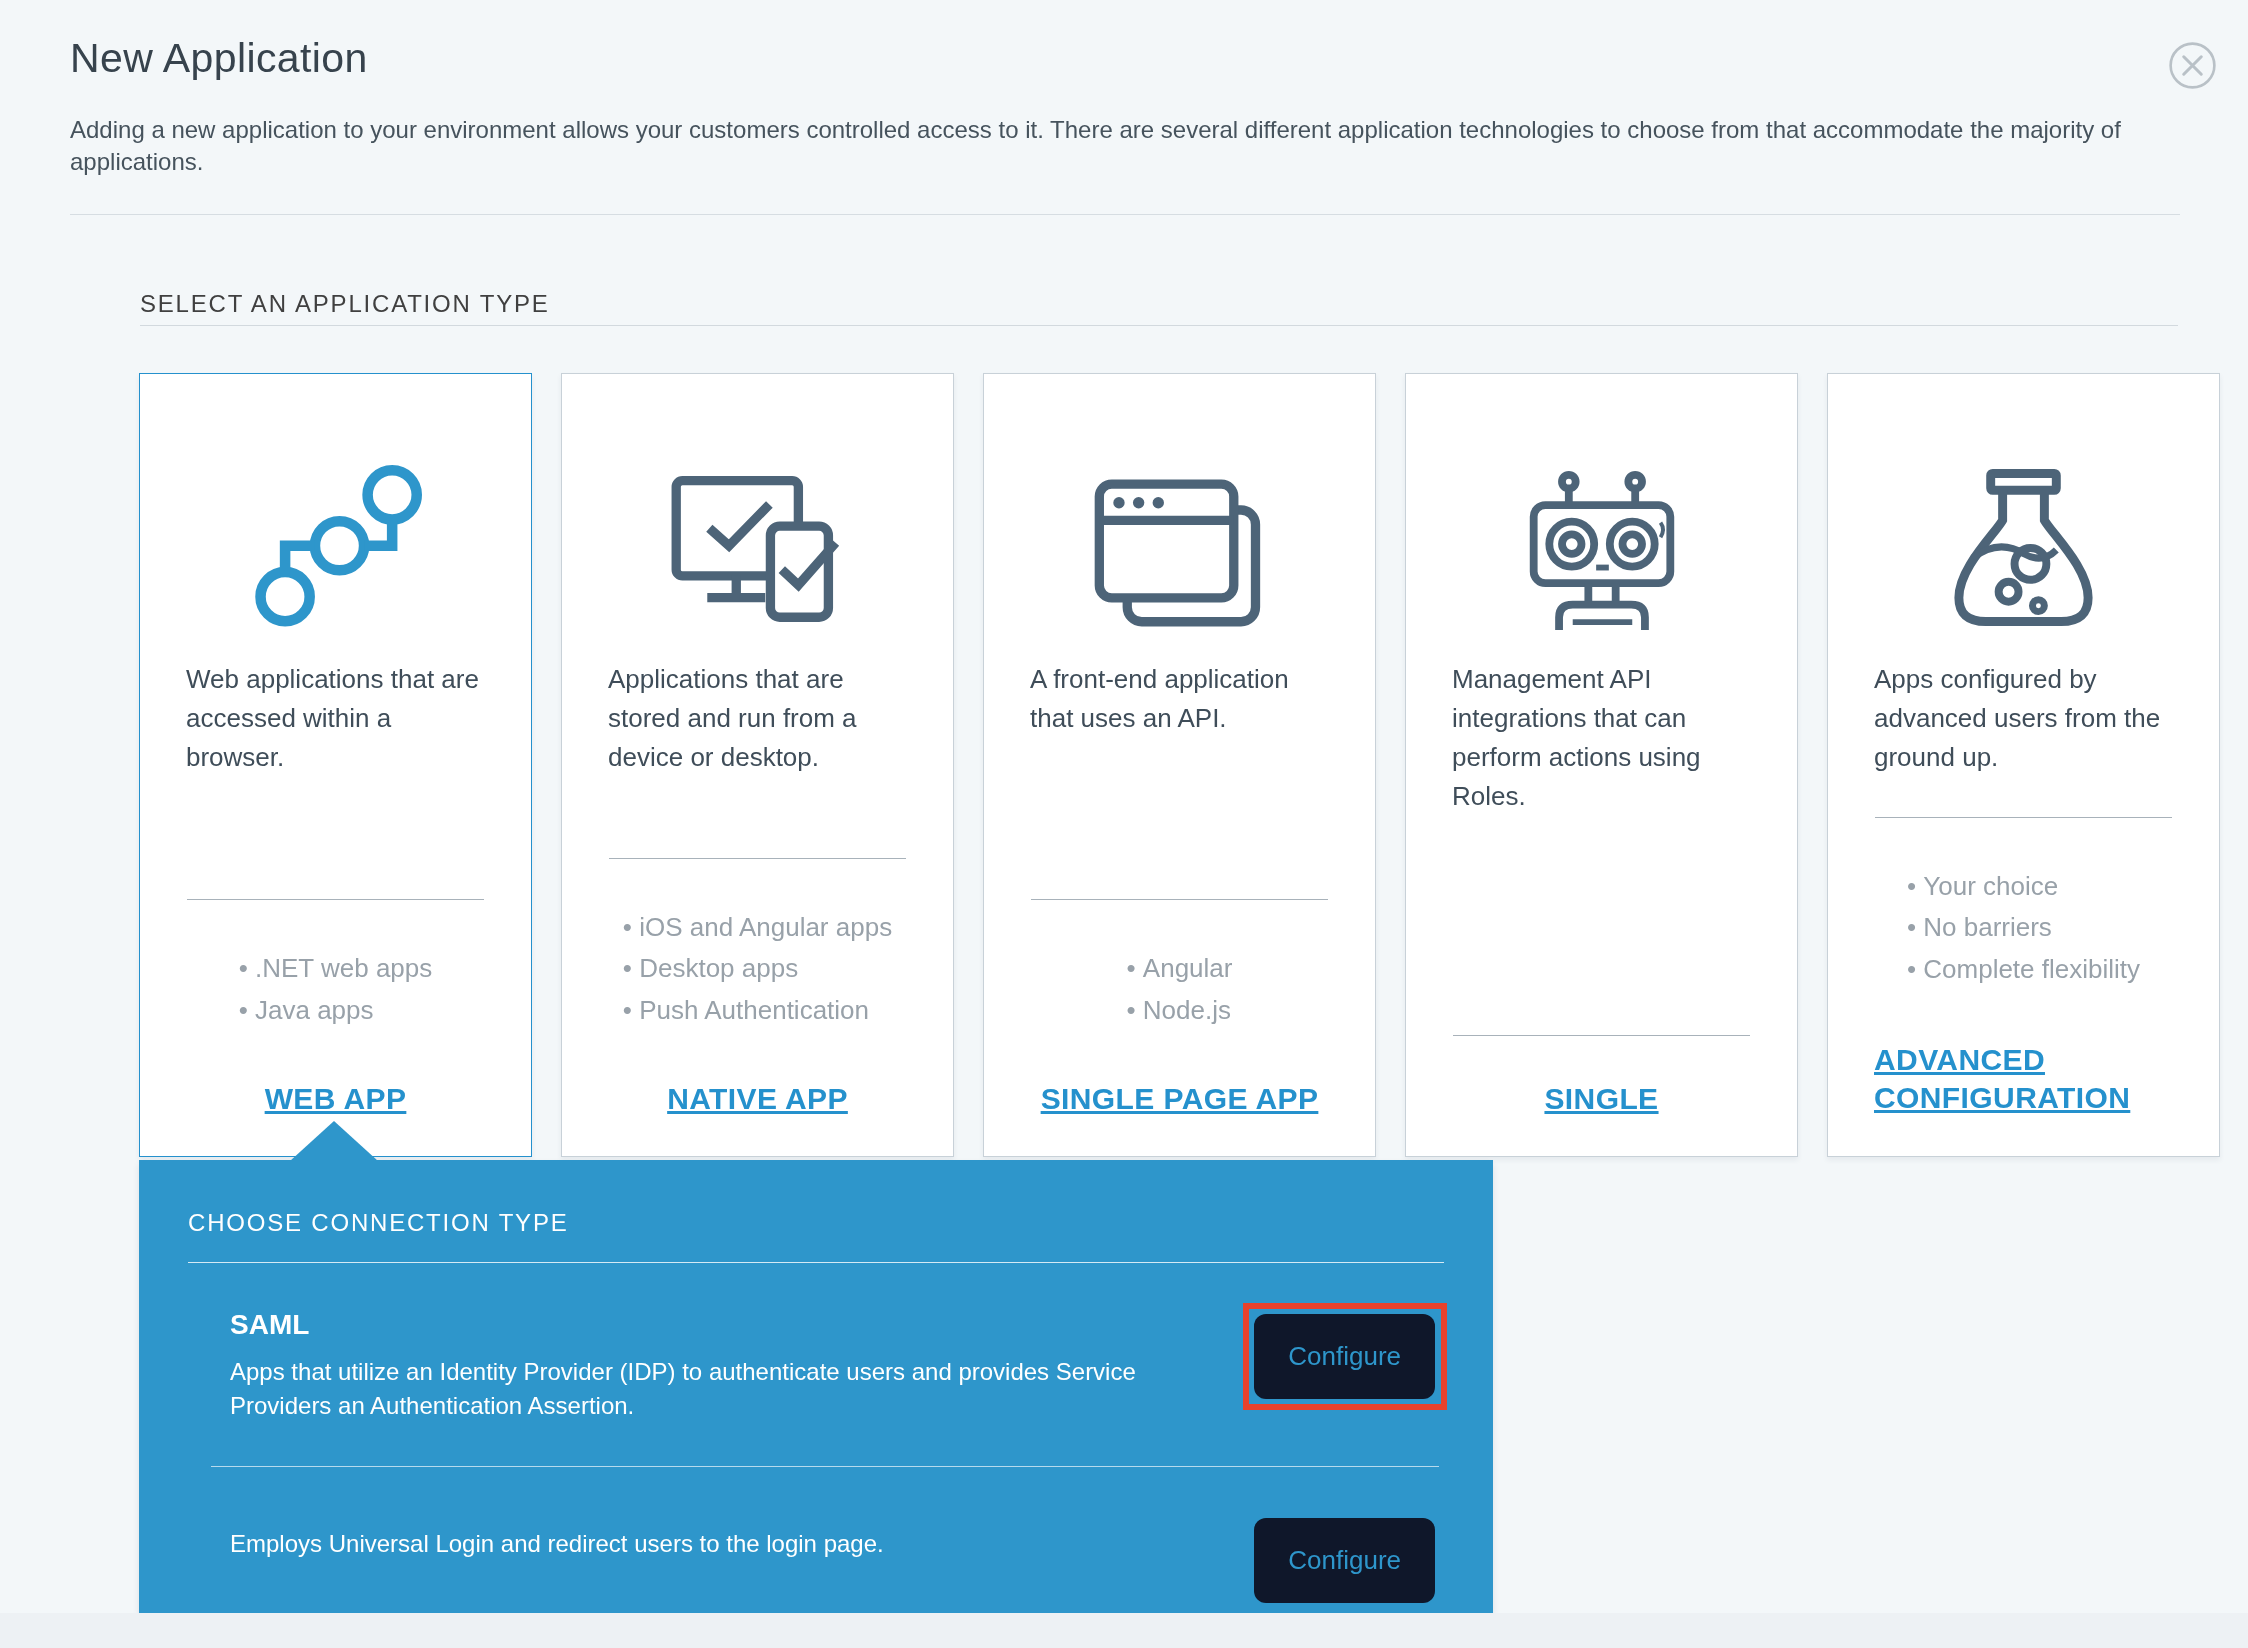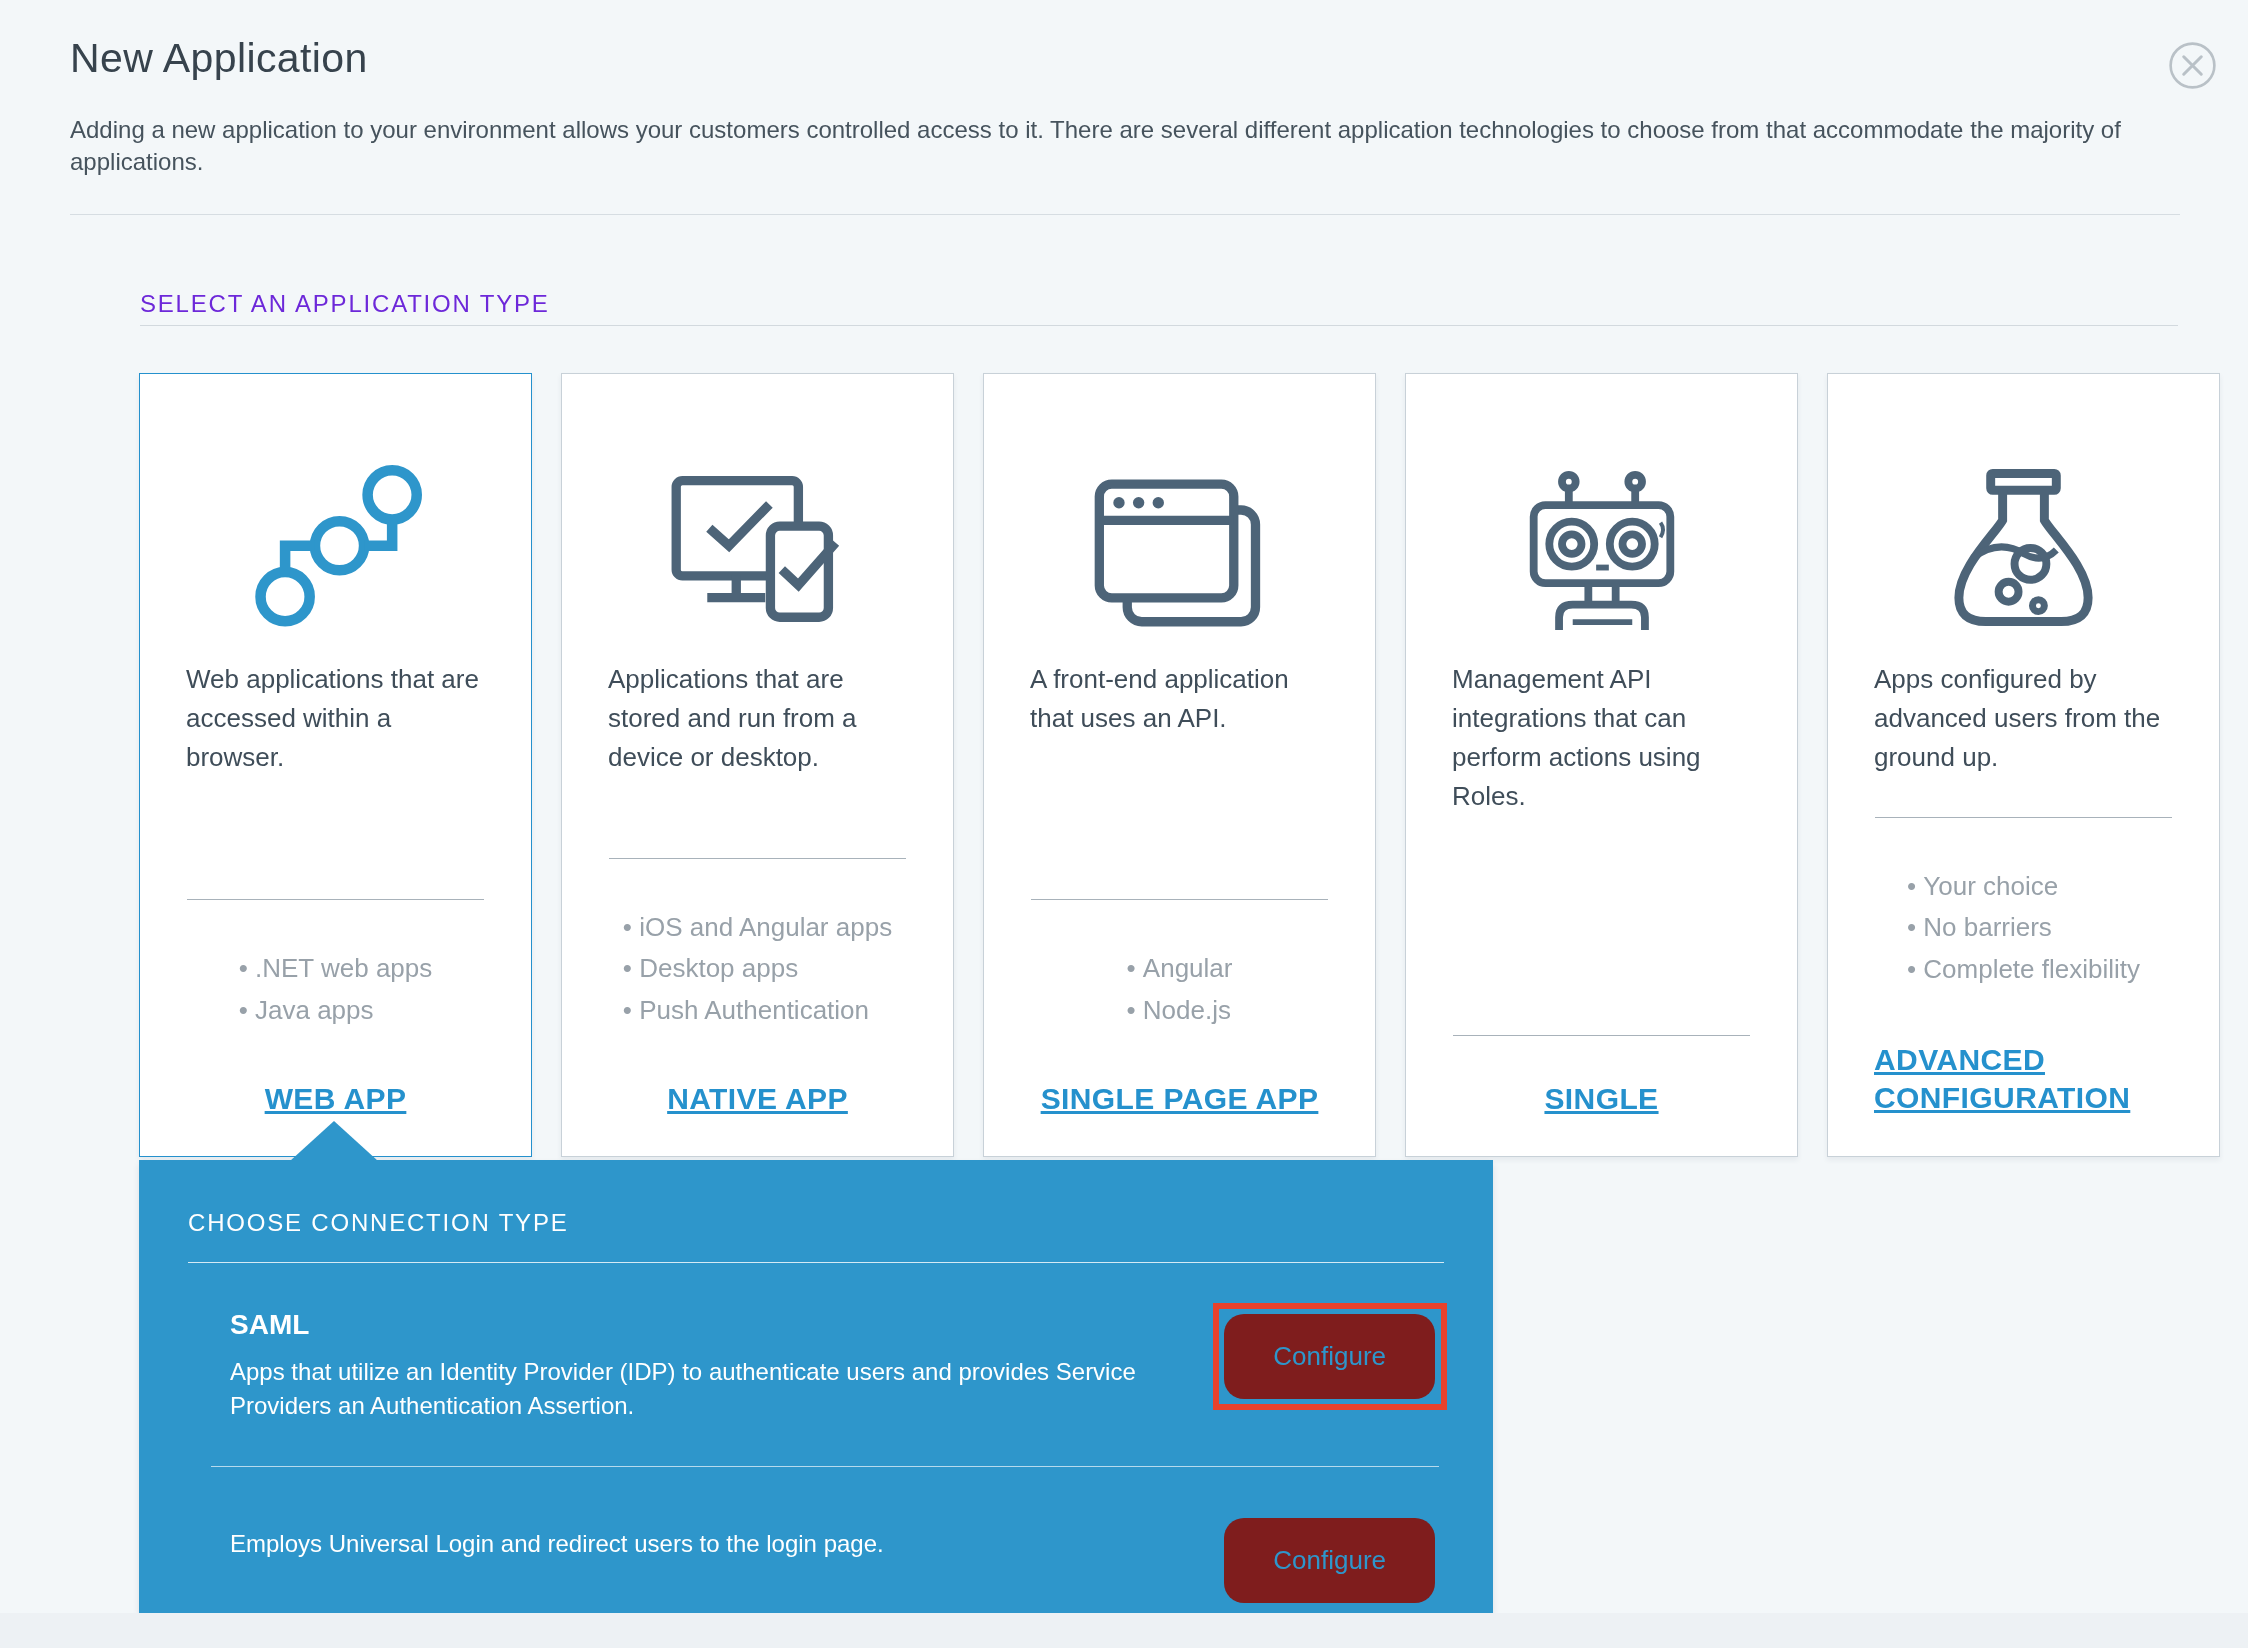--- a/index.html
+++ b/index.html
@@ -25,21 +25,21 @@
     background:none; border:none; cursor:pointer; padding:0;
   }
   .hr-top{
     position:absolute; left:70px; top:214px; width:2110px; height:0;
     border:none; border-top:1.8px solid #d6dde2;
   }
 
   
   .section-label{
     position:absolute; left:140px; top:290px;
-    font-size:24px; color:#6d28d9; letter-spacing:1.8px;
+    font-size:24px; color:#404040; letter-spacing:1.8px;
   }
   .hr-section{
     position:absolute; left:140px; top:325px; width:2038px; height:0;
     border:none; border-top:1.8px solid #d2d9de;
   }
 
   
   .cards{
     position:absolute; left:139px; top:373px;
     display:flex; gap:29px;
@@ -95,21 +95,21 @@
   }
   .conn-row{
     display:flex; justify-content:space-between; align-items:flex-start;
     padding:46px 8.8px 0 42px;
   }
   .conn-text{ max-width:930px; }
   .conn-title{ font-size:28px; font-weight:bold; color:#ffffff; }
   .conn-desc{ margin-top:14px; font-size:24px; line-height:1.45; color:#ffffff; }
   .btn-wrap{ position:relative; margin-top:5.3px; }
   .configure-btn{
-    width:211px; height:85px; background:#7f1d1d; border:none; border-radius:20px;
+    width:181px; height:85px; background:#0f172a; border:none; border-radius:12px;
     font-family:inherit; font-size:26px; color:#2e96cb; cursor:pointer;
   }
   .ring{
     position:absolute; top:-11.4px; left:-11.4px; right:-11.4px; bottom:-11.4px;
     border:6.1px solid #e8422b; pointer-events:none;
   }
   .row-div{
     border:none; border-top:1.8px solid rgba(255,255,255,.65);
     margin:42px 5.3px 0 23px;
   }

